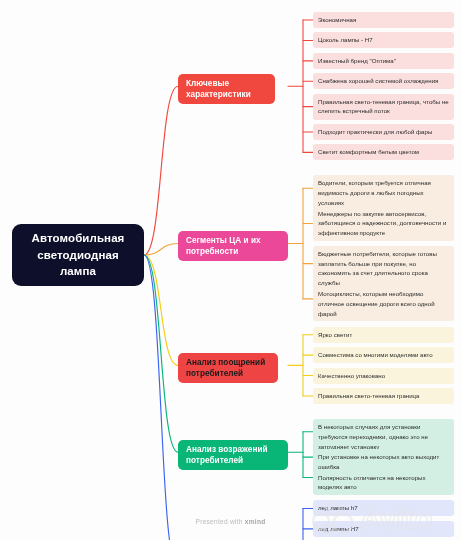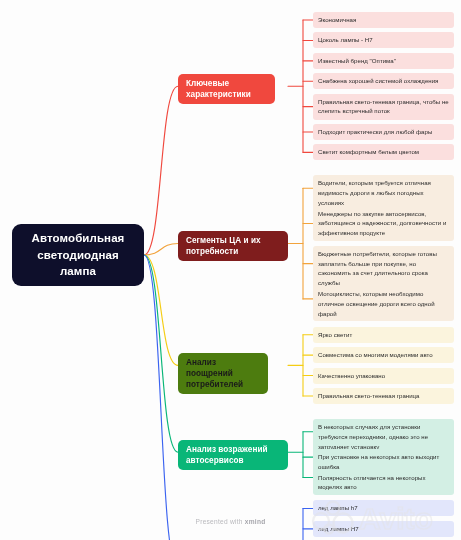--- a/index.html
+++ b/index.html
@@ -141,30 +141,30 @@
       <div class="leaf" style="left: 313px; top: 52.8px; width: 141px; min-height: 16.1px; background: rgb(251, 223, 222);">Известный бренд "Оптима"</div>
       <div class="leaf" style="left: 313px; top: 73.2px; width: 141px; min-height: 16.1px; background: rgb(251, 223, 222);">Снабжена хорошей системой охлаждения</div>
       <div class="leaf" style="left: 313px; top: 93.6px; width: 141px; min-height: 26px; background: rgb(251, 223, 222);">Правильная свето-теневая граница, чтобы не слепить встречный поток</div>
       <div class="leaf" style="left: 313px; top: 123.9px; width: 141px; min-height: 16.1px; background: rgb(251, 223, 222);">Подходит практически для любой фары</div>
       <div class="leaf" style="left: 313px; top: 144.3px; width: 141px; min-height: 16.1px; background: rgb(251, 223, 222);">Светит комфортным белым цветом</div>
       <div class="branch" style="left: 178px; width: 97px; min-height: 25px; top: 73.7px; background: rgb(240, 72, 62);">Ключевые характеристики</div>
       <div class="leaf" style="left: 313px; top: 175.2px; width: 141px; min-height: 26px; background: rgb(248, 237, 224);">Водители, которым требуется отличная видимость дороги в любых погодных условиях</div>
       <div class="leaf" style="left: 313px; top: 205.5px; width: 141px; min-height: 35.9px; background: rgb(248, 237, 224);">Менеджеры по закупке автосервисов, заботящиеся о надежности, долговечности и эффективном продукте</div>
       <div class="leaf" style="left: 313px; top: 245.7px; width: 141px; min-height: 35.9px; background: rgb(248, 237, 224);">Бюджетные потребители, которые готовы заплатить больше при покупке, но сэкономить за счет длительного срока службы</div>
       <div class="leaf" style="left: 313px; top: 285.9px; width: 141px; min-height: 26px; background: rgb(248, 237, 224);">Мотоциклисты, которым необходимо отличное освещение дороги всего одной фарой</div>
-      <div class="branch" style="left: 178px; width: 110px; min-height: 25px; top: 231.05px; background: #7f1d1d;">Сегменты ЦА и их потребности</div>
+      <div class="branch" style="left: 178px; width: 110px; min-height: 25px; top: 231.05px; background: #ec4899;">Сегменты ЦА и их потребности</div>
       <div class="leaf" style="left: 313px; top: 326.7px; width: 141px; min-height: 16.1px; background: rgb(251, 244, 221);">Ярко светит</div>
       <div class="leaf" style="left: 313px; top: 347.1px; width: 141px; min-height: 16.1px; background: rgb(251, 244, 221);">Совместима со многими моделями авто</div>
       <div class="leaf" style="left: 313px; top: 367.5px; width: 141px; min-height: 16.1px; background: rgb(251, 244, 221);">Качественно упаковано</div>
       <div class="leaf" style="left: 313px; top: 387.9px; width: 141px; min-height: 16.1px; background: rgb(251, 244, 221);">Правильная свето-теневая граница</div>
-      <div class="branch dark-text" style="left: 178px; width: 90px; min-height: 25px; top: 352.85px; background: #4d7c0f;">Анализ поощрений потребителей</div>
+      <div class="branch dark-text" style="left: 178px; width: 100px; min-height: 25px; top: 352.85px; background: #ef4444;">Анализ поощрений потребителей</div>
       <div class="leaf" style="left: 313px; top: 418.8px; width: 141px; min-height: 26px; background: rgb(211, 239, 228);">В некоторых случаях для установки требуются переходники, однако это не затрудняет установку</div>
       <div class="leaf" style="left: 313px; top: 449.1px; width: 141px; min-height: 16.1px; background: rgb(211, 239, 228);">При установке на некоторых авто выходит ошибка</div>
       <div class="leaf" style="left: 313px; top: 469.5px; width: 141px; min-height: 16.1px; background: rgb(211, 239, 228);">Полярность отличается на некоторых моделях авто</div>
-      <div class="branch" style="left: 178px; width: 110px; min-height: 25px; top: 439.7px; background: rgb(9, 182, 120);">Анализ возражений автосервисов</div>
+      <div class="branch" style="left: 178px; width: 110px; min-height: 25px; top: 439.7px; background: rgb(9, 182, 120);">Анализ возражений потребителей</div>
       <div class="leaf" style="left: 313px; top: 500.4px; width: 141px; min-height: 16.1px; background: rgb(226, 230, 251);">лед лампы h7</div>
       <div class="leaf" style="left: 313px; top: 520.8px; width: 141px; min-height: 16.1px; background: rgb(226, 230, 251);">лед лампы H7</div>
     </div>
 
   <div id="footer-credit">
     <span>Presented with </span><b>xmind</b>
   </div>
 
   <svg id="avito-watermark" viewBox="0 0 150 40">
     <g fill="none" stroke="#e3e3e6" stroke-width="2.4">

